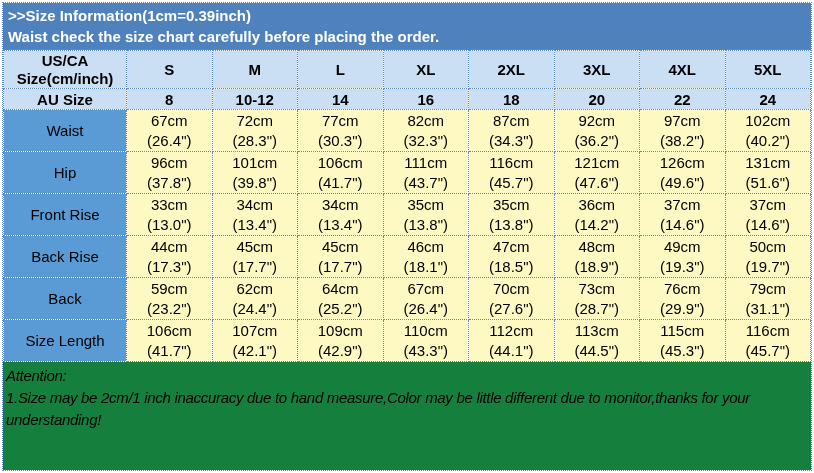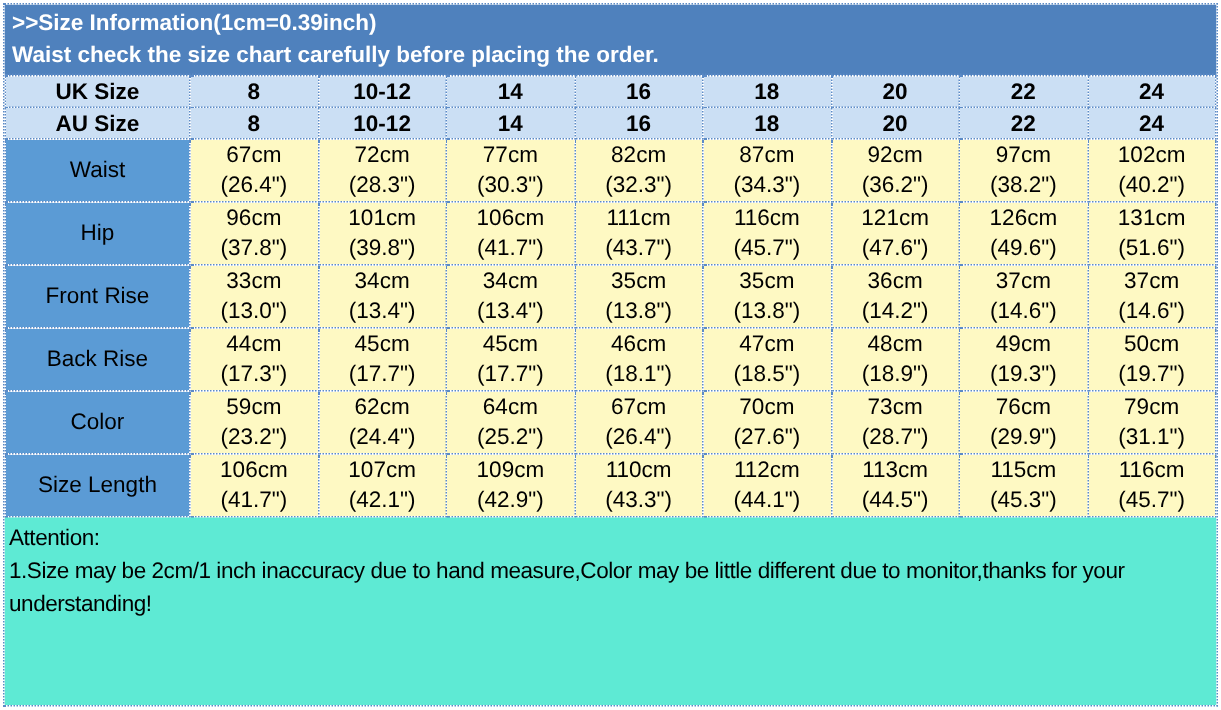--- a/index.html
+++ b/index.html
@@ -70,26 +70,27 @@
   }
   tr.meas-row td { height: 41px; }
   td.val {
     background: #fef9c3;
     font-size: 15px;
     line-height: 20px;
   }
   
   .attention {
     flex: 1 1 auto;
-    background: #5eead4;
+    background: #15803d;
     color: #000000;
     font-size: 15px;
     line-height: 22px;
     padding: 3px 8px 0 3px;
     letter-spacing: -0.3px;
+    font-style: italic;
   }
 </style>
 </head>
 <body>
 
 <div id="stage">
   <div id="sheet">
 
     <div class="banner">
       <div>&gt;&gt;Size Information(1cm=0.39inch)</div>
@@ -102,30 +103,33 @@
         <col>
           <col>
           <col>
           <col>
           <col>
           <col>
           <col>
           <col>
       </colgroup>
       <tbody>
-        <tr class="ukau-row hdr-like" id="uk-size-row">
-          <td class="hdr">UK Size</td>
-        <td class="hdr">8</td>
-            <td class="hdr">10-12</td>
-            <td class="hdr">14</td>
-            <td class="hdr">16</td>
-            <td class="hdr">18</td>
-            <td class="hdr">20</td>
-            <td class="hdr">22</td>
-            <td class="hdr">24</td>
+        <tr class="hdr-row" id="size-header-row">
+          <td class="hdr corner">
+            <span>US/CA</span><br>
+            <span>Size(cm/inch)</span>
+          </td>
+        <td class="hdr">S</td>
+            <td class="hdr">M</td>
+            <td class="hdr">L</td>
+            <td class="hdr">XL</td>
+            <td class="hdr">2XL</td>
+            <td class="hdr">3XL</td>
+            <td class="hdr">4XL</td>
+            <td class="hdr">5XL</td>
           </tr>
         <tr class="ukau-row" id="au-size-row">
           <td class="hdr">AU Size</td>
         <td class="hdr">8</td>
             <td class="hdr">10-12</td>
             <td class="hdr">14</td>
             <td class="hdr">16</td>
             <td class="hdr">18</td>
             <td class="hdr">20</td>
             <td class="hdr">22</td>
@@ -170,21 +174,21 @@
             <td class="val"><span>44cm</span><br><span>(17.3")</span></td>
             <td class="val"><span>45cm</span><br><span>(17.7")</span></td>
             <td class="val"><span>45cm</span><br><span>(17.7")</span></td>
             <td class="val"><span>46cm</span><br><span>(18.1")</span></td>
             <td class="val"><span>47cm</span><br><span>(18.5")</span></td>
             <td class="val"><span>48cm</span><br><span>(18.9")</span></td>
             <td class="val"><span>49cm</span><br><span>(19.3")</span></td>
             <td class="val"><span>50cm</span><br><span>(19.7")</span></td>
           </tr>
           <tr class="meas-row">
-            <td class="rowlabel">Color</td>
+            <td class="rowlabel">Back</td>
             <td class="val"><span>59cm</span><br><span>(23.2")</span></td>
             <td class="val"><span>62cm</span><br><span>(24.4")</span></td>
             <td class="val"><span>64cm</span><br><span>(25.2")</span></td>
             <td class="val"><span>67cm</span><br><span>(26.4")</span></td>
             <td class="val"><span>70cm</span><br><span>(27.6")</span></td>
             <td class="val"><span>73cm</span><br><span>(28.7")</span></td>
             <td class="val"><span>76cm</span><br><span>(29.9")</span></td>
             <td class="val"><span>79cm</span><br><span>(31.1")</span></td>
           </tr>
           <tr class="meas-row">

